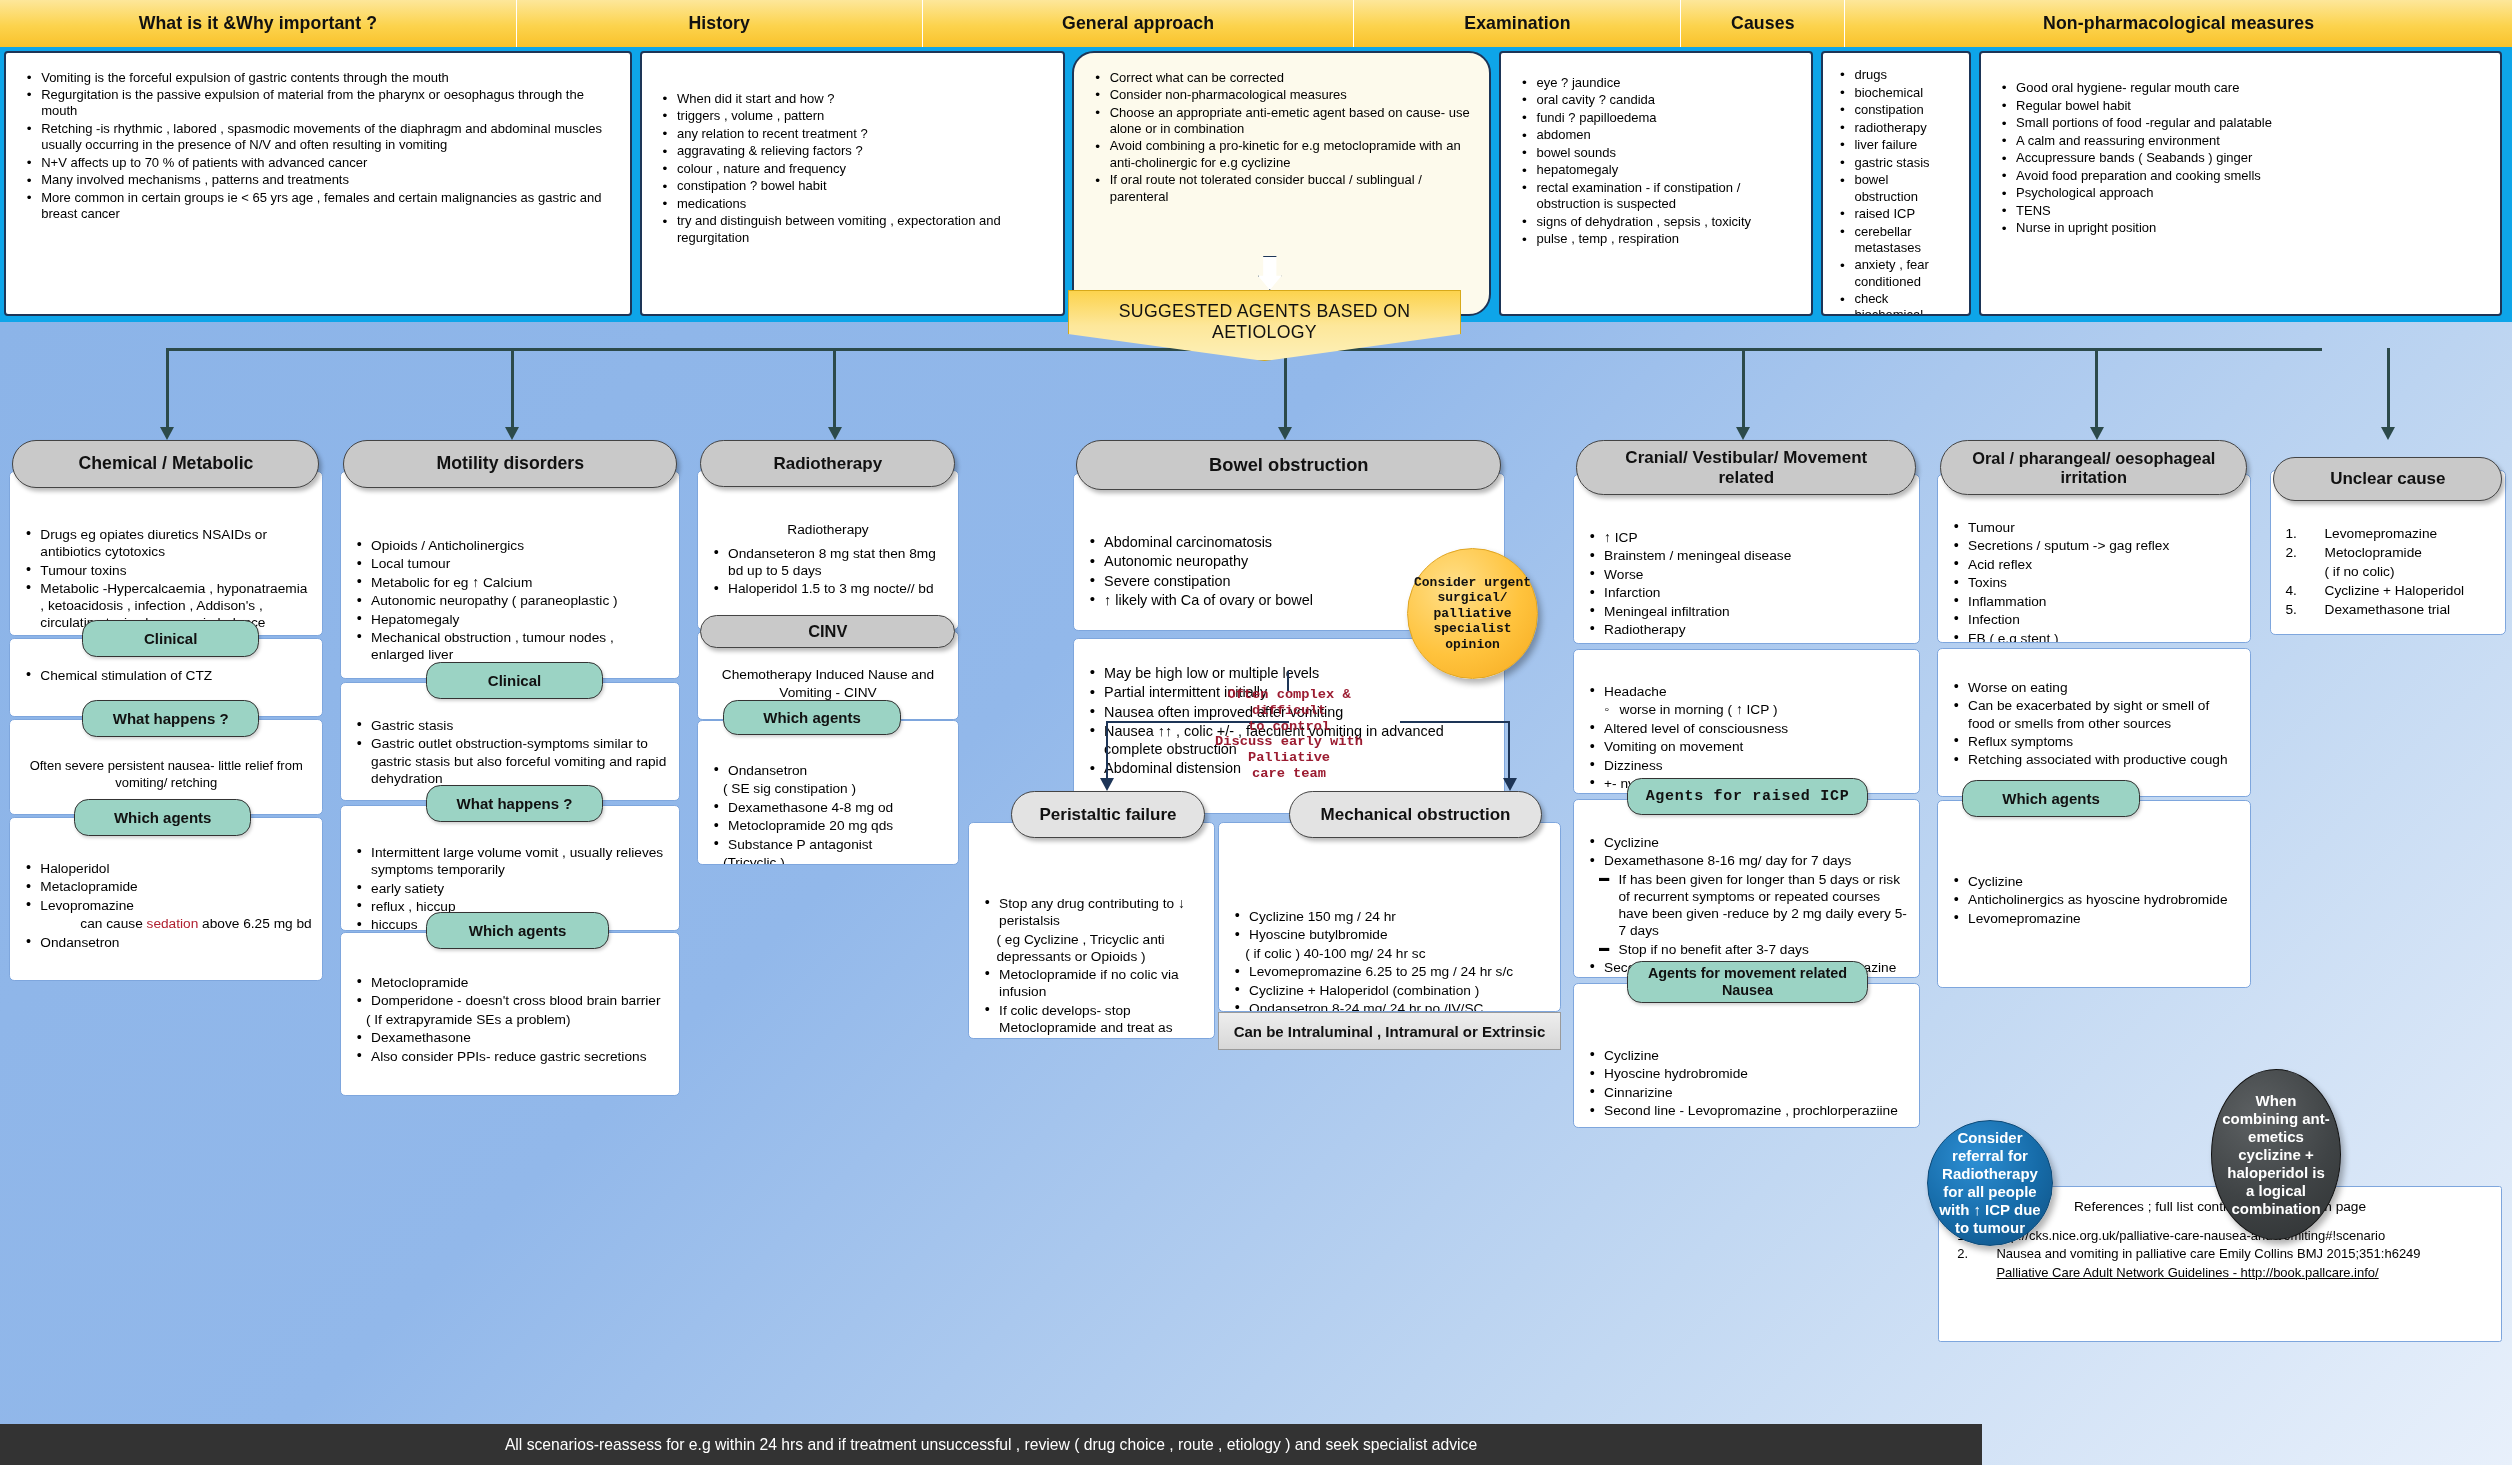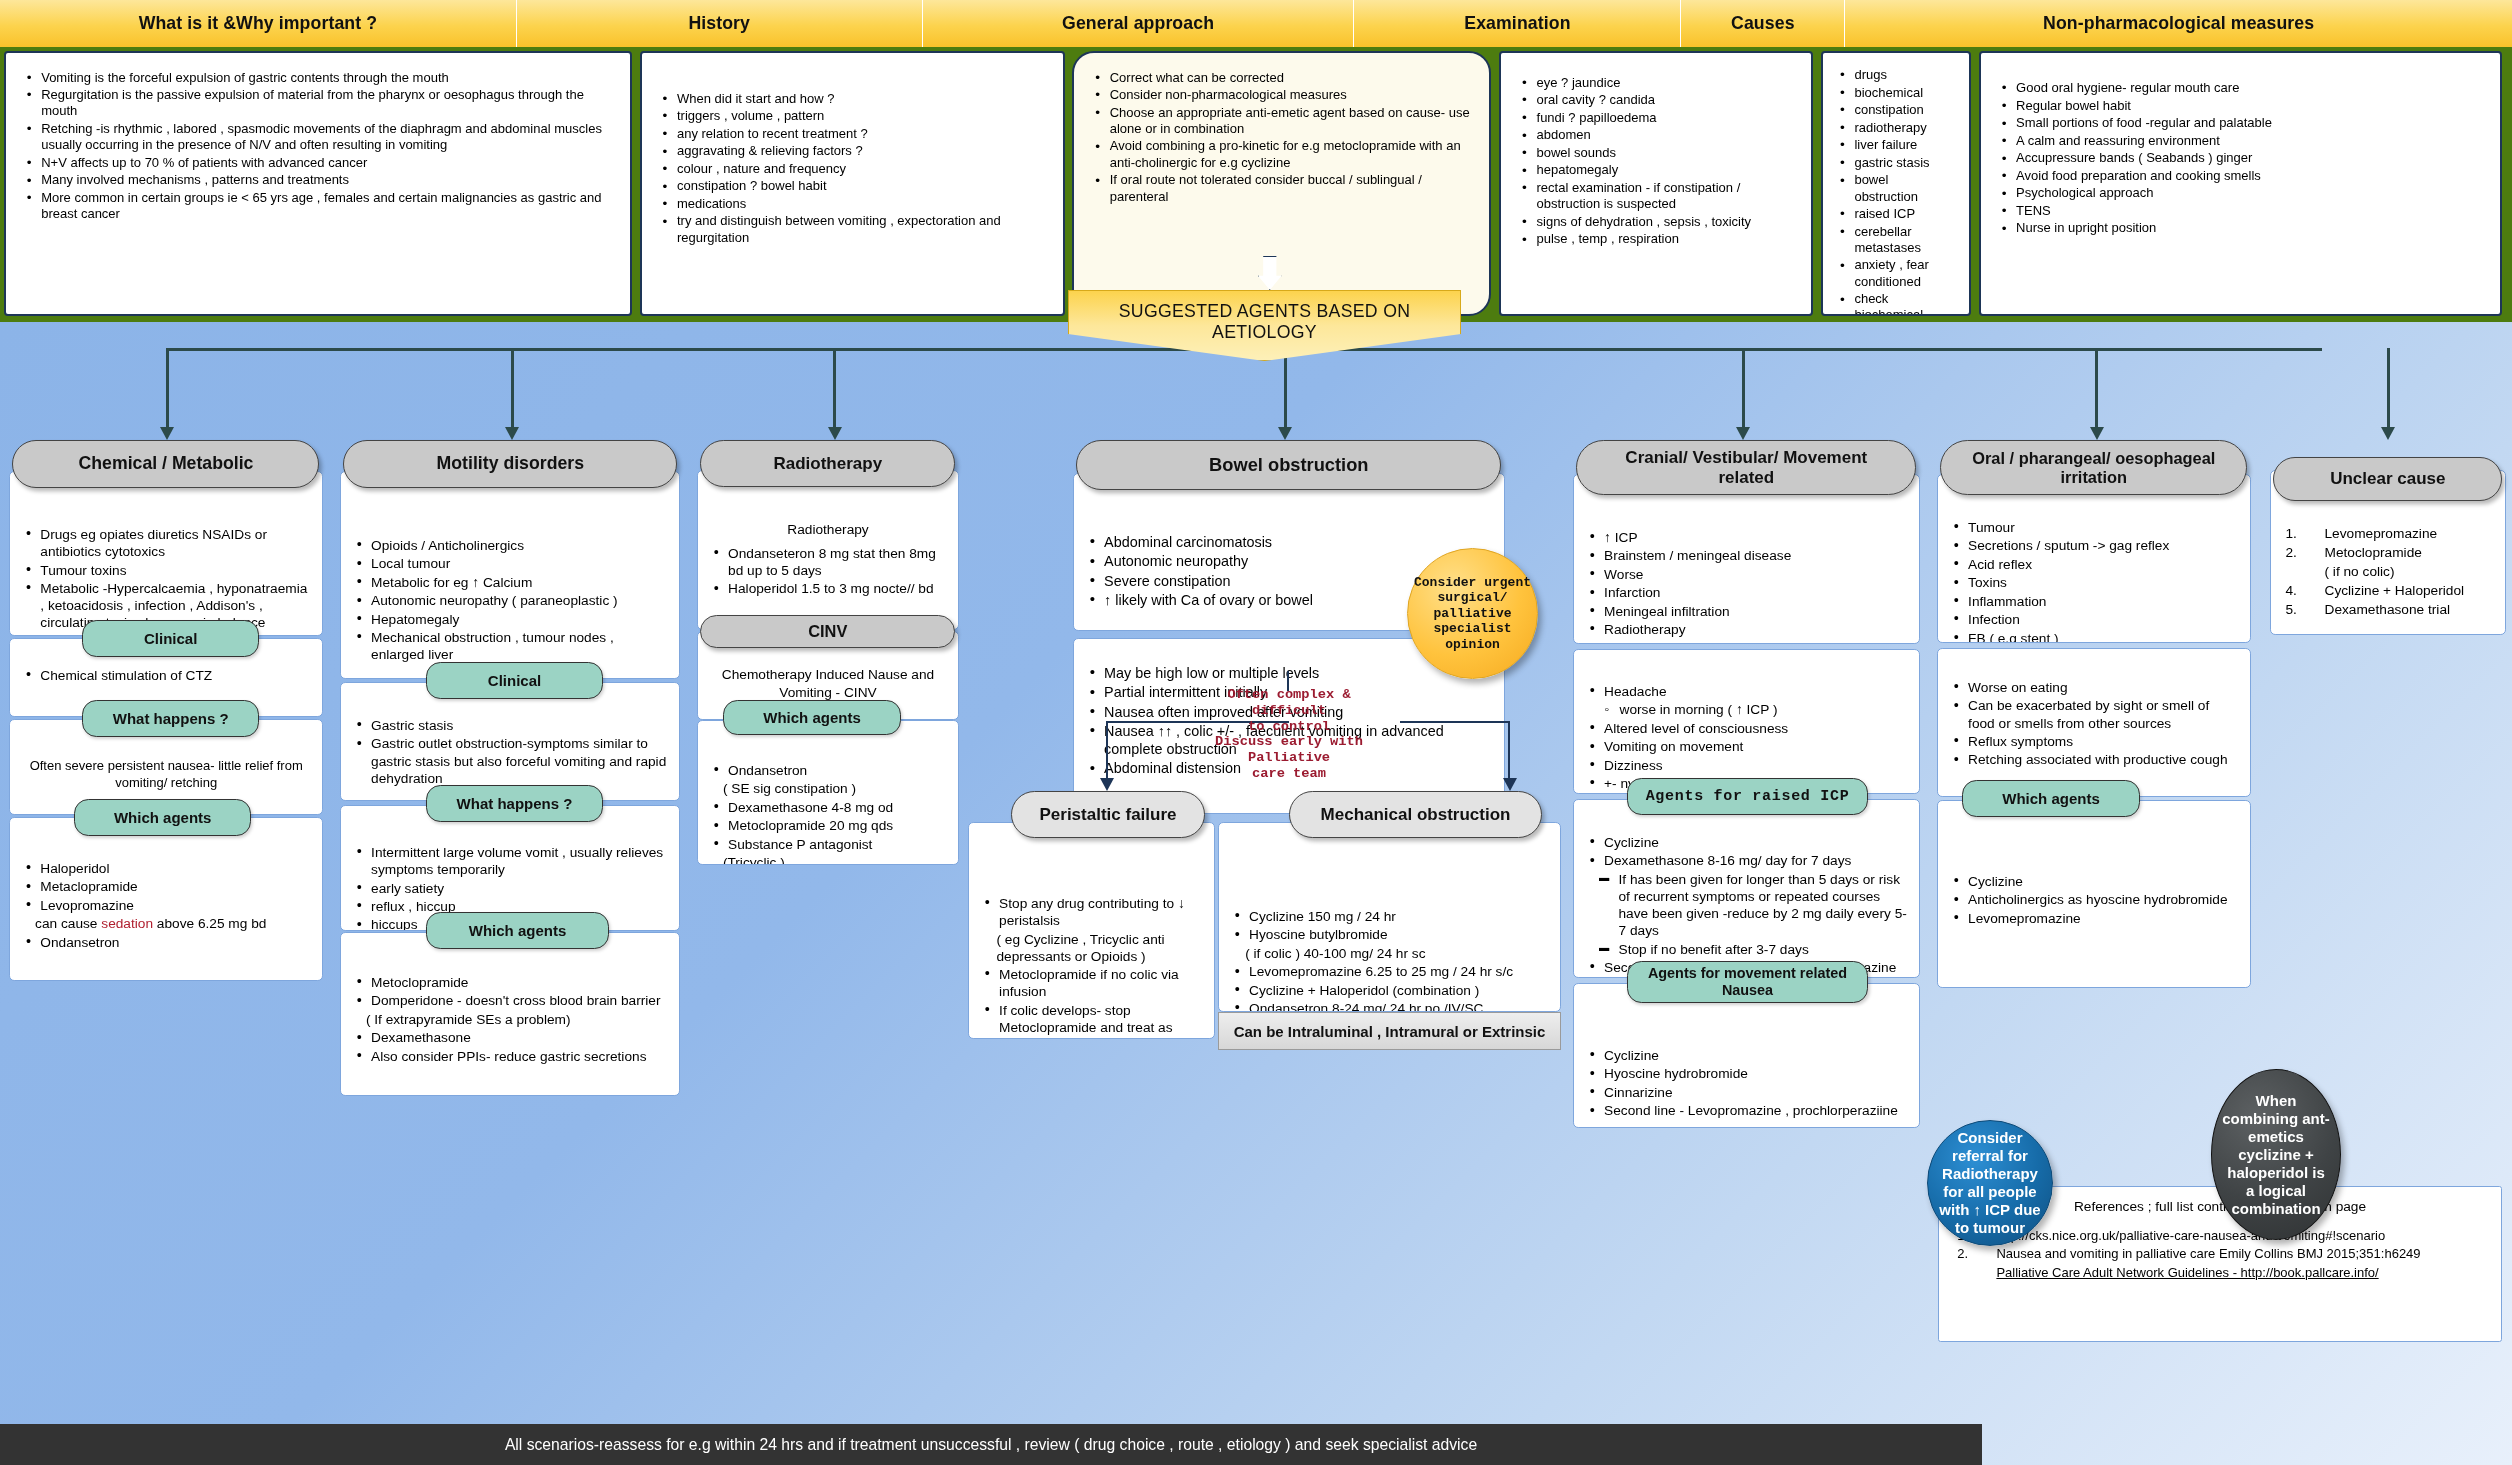--- a/index.html
+++ b/index.html
@@ -8,21 +8,21 @@
     font-family: "Liberation Sans", sans-serif;
     background: #ffffff;
     position: relative;
     overflow: hidden;
   }
   .page { position: absolute; inset: 0; }
 
   
   .top-band {
     position: absolute; left: 0; top: 0; width: 2512px; height: 322px;
-    background: #4d7c0f;
+    background: #0ea5e9;
   }
   .hdr-row {
     position: absolute; left: 0; top: 0; width: 2512px; height: 47px;
     display: flex;
   }
   .hdr-cell {
     height: 47px;
     background: linear-gradient(180deg,#fde79a 0%,#fcd34d 55%,#f9c22b 100%);
     border-right: 1.3px solid #fff;
     display: flex; align-items: center; justify-content: center;
@@ -344,21 +344,21 @@
         <div>Often severe persistent nausea- little relief from vomiting/ retching</div>
       </div>
       <div class="teal" style="position:absolute;left:65px;top:359px;width:177px;height:37px;font-size:15px;">
         <span>Which agents</span>
       </div>
       <div class="wbox" style="position:absolute;left:0;top:377px;width:314px;height:164px;padding-top:42px;">
         <ul class="bl t20">
           <li>Haloperidol</li>
           <li>Metaclopramide</li>
           <li>Levopromazine</li>
-          <li class="nb" style="padding-left:14.4px;"><span>can cause </span><span class="red">sedation</span><span> above 6.25 mg bd</span></li>
+          <li class="nb" style="padding-left:14.4px;text-align:right;"><span>can cause </span><span class="red">sedation</span><span> above 6.25 mg bd</span></li>
           <li>Ondansetron</li>
         </ul>
       </div>
     </div>
 
     <div class="colwrap" style="left:340px; top:118px; width:340px;">
       <div class="pill" style="width:334px;height:48px;font-size:17.7px;position:absolute;left:3.3px;top:0;">
         <span>Motility disorders</span>
       </div>
       <div class="wbox" style="position:absolute;left:0;top:31px;width:340px;height:208px;padding-top:65px;">

